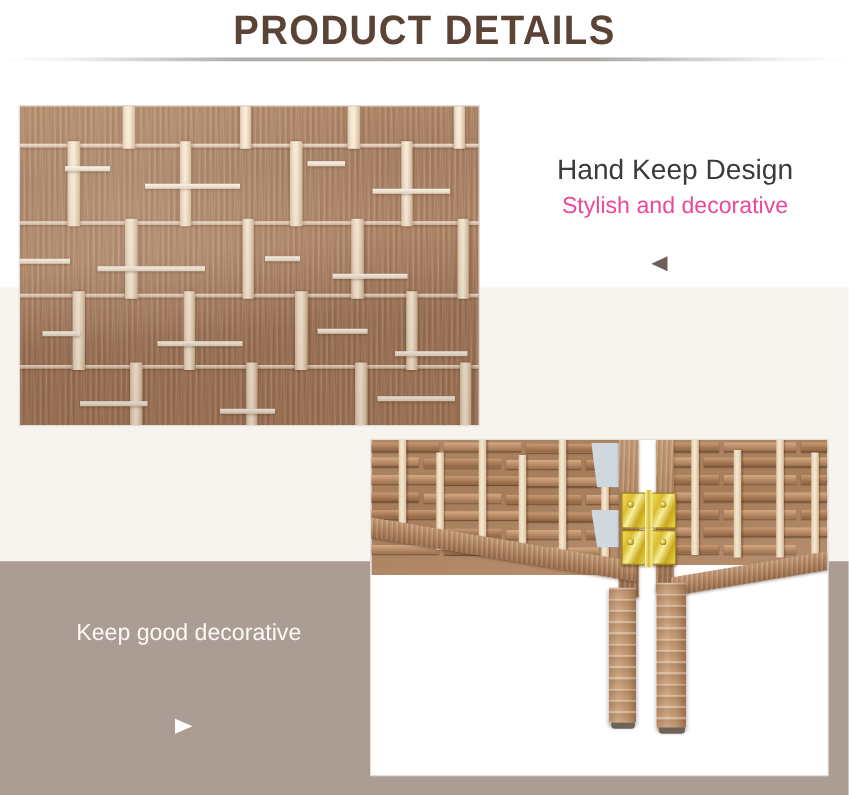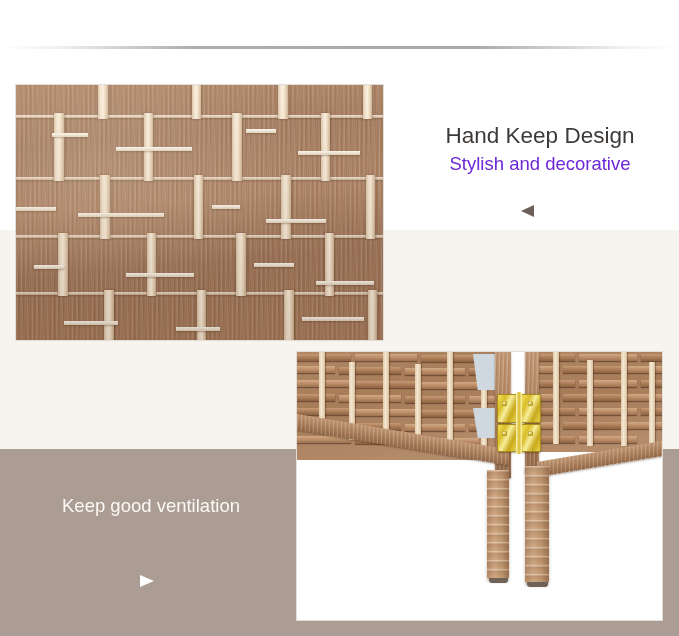--- a/index.html
+++ b/index.html
@@ -184,21 +184,21 @@
 
   
   #txt-woven {
     position:absolute; left:415px; top:122px; width:250px;
     text-align:center;
   }
   #txt-woven .head {
     font-size:22.5px; color:#3e3a38; line-height:1.25; white-space:nowrap;
   }
   #txt-woven .sub {
-    font-size:18.5px; color:#6d28d9; line-height:1.3; margin-top:2px; white-space:nowrap;
+    font-size:18.5px; color:#ec4899; line-height:1.3; margin-top:2px; white-space:nowrap;
   }
   #arrow-left {
     position:absolute; left:521px; top:205px;
     width:0; height:0;
     border-top:6px solid transparent;
     border-bottom:6px solid transparent;
     border-right:13px solid #6c6058;
   }
 
   #txt-base {
@@ -221,20 +221,23 @@
 </style>
 </head>
 <body>
 
 <div id="page">
 
   <div class="band band-white"></div>
   <div class="band band-cream"></div>
   <div class="band band-taupe"></div>
 
+  <div id="header">
+    <div id="title">PRODUCT DETAILS</div>
+  </div>
   <div id="divider"></div>
 
   <div class="photo" id="photo-weave">
     <div id="weave-bg"></div>
 
     <div class="wrow-seam" style="top:30px;"></div>
     <div class="wrow-seam" style="top:92px;"></div>
     <div class="wrow-seam" style="top:150px;"></div>
     <div class="wrow-seam" style="top:207px;"></div>
 
@@ -385,17 +388,17 @@
     </div>
   </div>
 
   <div id="txt-woven">
     <div class="head">Hand Keep Design</div>
     <div class="sub">Stylish and decorative</div>
   </div>
   <div id="arrow-left"></div>
 
   <div id="txt-base">
-    <div class="sub">Keep good ventilation</div>
+    <div class="sub">Keep good decorative</div>
   </div>
   <div id="arrow-right"></div>
 
 </div>
 
 </body></html>

